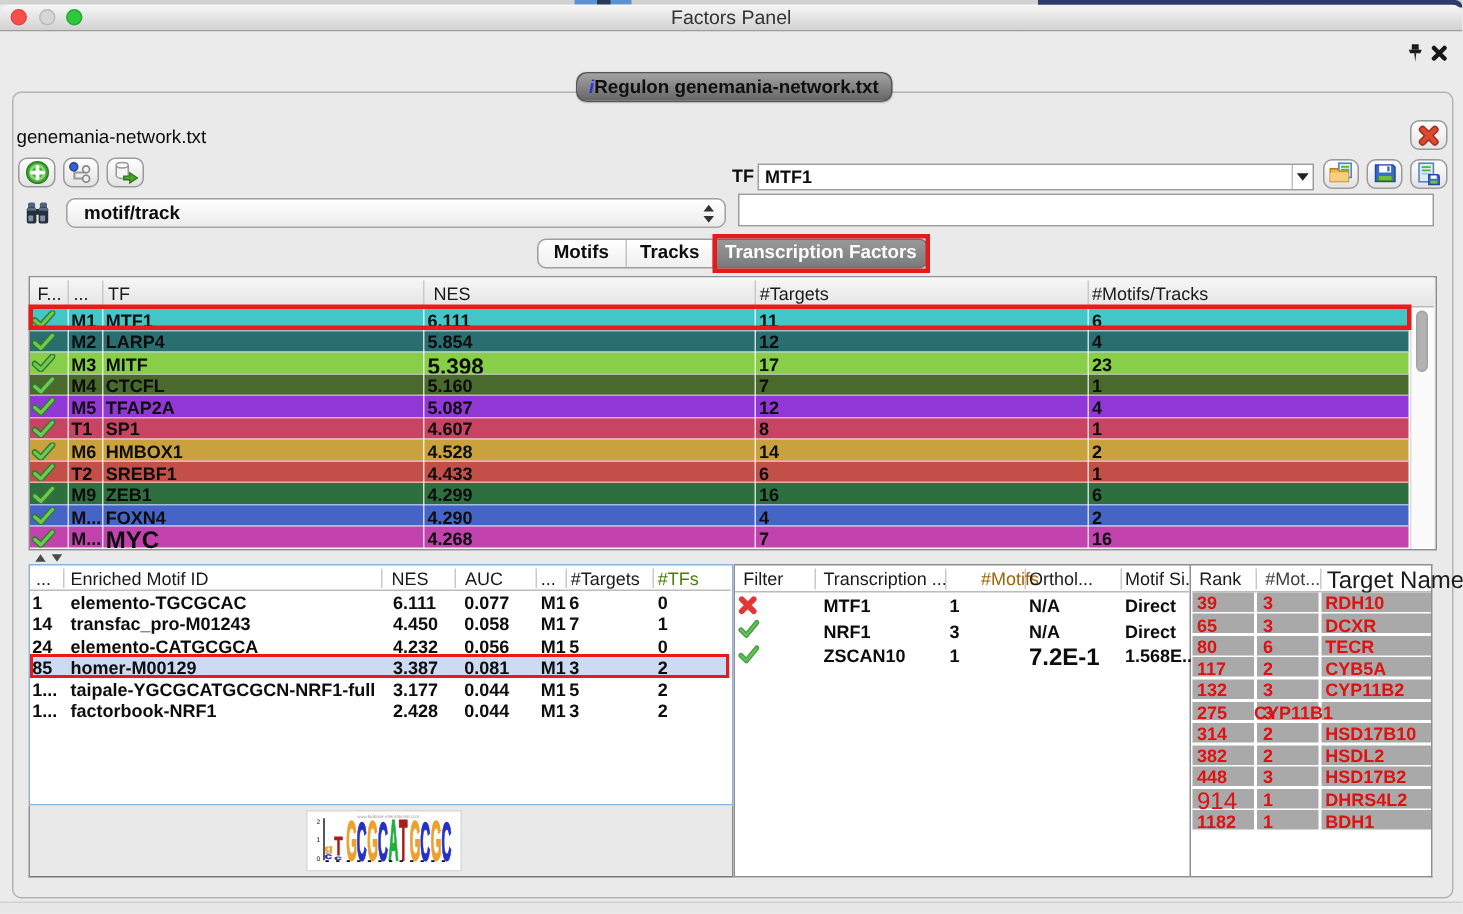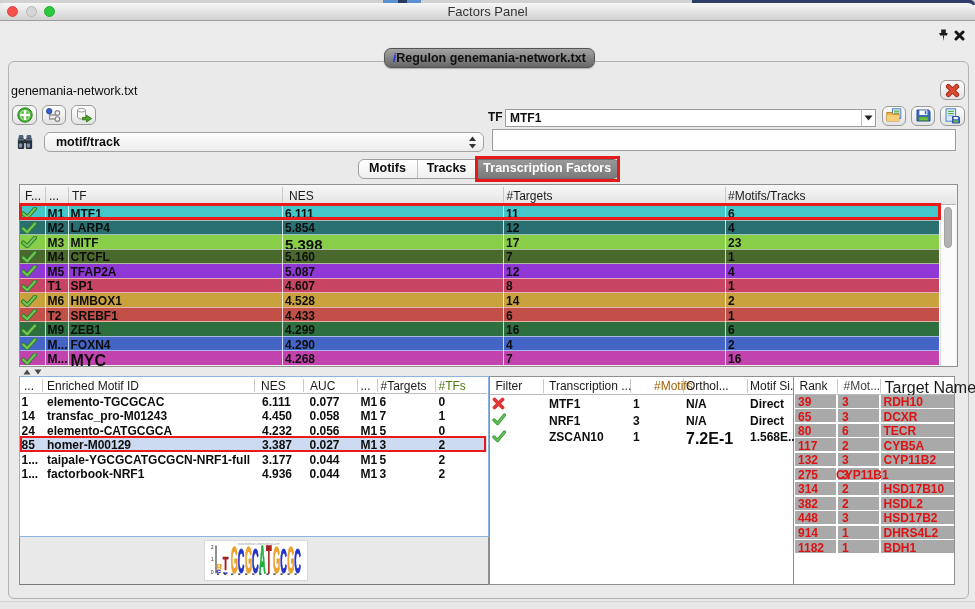--- a/index.html
+++ b/index.html
@@ -290,34 +290,34 @@
 <div class="t" style="left:21.5px;top:423.50px;font-size:12px;font-weight:600">24</div>
 <div class="t" style="left:47px;top:423.50px;font-size:12px;font-weight:600">elemento-CATGCGCA</div>
 <div class="t" style="left:262px;top:423.50px;font-size:12px;font-weight:600">4.232</div>
 <div class="t" style="left:309.5px;top:423.50px;font-size:12px;font-weight:600">0.056</div>
 <div class="t" style="left:360.5px;top:423.50px;font-size:12px;font-weight:600">M1</div>
 <div class="t" style="left:379.5px;top:423.50px;font-size:12px;font-weight:600">5</div>
 <div class="t" style="left:438.5px;top:423.50px;font-size:12px;font-weight:600">0</div>
 <div class="t" style="left:21.5px;top:438.00px;font-size:12px;font-weight:600">85</div>
 <div class="t" style="left:47px;top:438.00px;font-size:12px;font-weight:600">homer-M00129</div>
 <div class="t" style="left:262px;top:438.00px;font-size:12px;font-weight:600">3.387</div>
-<div class="t" style="left:309.5px;top:438.00px;font-size:12px;font-weight:600">0.027</div>
+<div class="t" style="left:309.5px;top:438.00px;font-size:12px;font-weight:600">0.081</div>
 <div class="t" style="left:360.5px;top:438.00px;font-size:12px;font-weight:600">M1</div>
 <div class="t" style="left:379.5px;top:438.00px;font-size:12px;font-weight:600">3</div>
 <div class="t" style="left:438.5px;top:438.00px;font-size:12px;font-weight:600">2</div>
 <div class="t" style="left:21.5px;top:452.50px;font-size:12px;font-weight:600">1...</div>
 <div class="t" style="left:47px;top:452.50px;font-size:12px;font-weight:600">taipale-YGCGCATGCGCN-NRF1-full</div>
 <div class="t" style="left:262px;top:452.50px;font-size:12px;font-weight:600">3.177</div>
 <div class="t" style="left:309.5px;top:452.50px;font-size:12px;font-weight:600">0.044</div>
 <div class="t" style="left:360.5px;top:452.50px;font-size:12px;font-weight:600">M1</div>
 <div class="t" style="left:379.5px;top:452.50px;font-size:12px;font-weight:600">5</div>
 <div class="t" style="left:438.5px;top:452.50px;font-size:12px;font-weight:600">2</div>
 <div class="t" style="left:21.5px;top:467.00px;font-size:12px;font-weight:600">1...</div>
 <div class="t" style="left:47px;top:467.00px;font-size:12px;font-weight:600">factorbook-NRF1</div>
-<div class="t" style="left:262px;top:467.00px;font-size:12px;font-weight:600">4.936</div>
+<div class="t" style="left:262px;top:467.00px;font-size:12px;font-weight:600">2.428</div>
 <div class="t" style="left:309.5px;top:467.00px;font-size:12px;font-weight:600">0.044</div>
 <div class="t" style="left:360.5px;top:467.00px;font-size:12px;font-weight:600">M1</div>
 <div class="t" style="left:379.5px;top:467.00px;font-size:12px;font-weight:600">3</div>
 <div class="t" style="left:438.5px;top:467.00px;font-size:12px;font-weight:600">2</div>
 <div class="a" style="left:19.8px;top:436.30px;width:466.7px;height:15.9px;border:2.5px solid #e81a1a"></div>
 <div class="a" style="left:18.5px;top:537px;width:470px;height:47.5px;background:#e9e9e9;border-left:1px solid #8f8f8f;border-right:1px solid #8f8f8f;border-bottom:1.5px solid #787878"></div>
 <div class="a" style="left:204px;top:539.5px;width:104px;height:41px;background:#fff;border:1px solid #d8d8d8"></div>
 <svg class="a" style="left:204px;top:539.5px" width="104" height="41" viewBox="0 0 104 41">
     <text x="34" y="5" font-size="3" fill="#999" font-family="Liberation Sans">www.biobase-international.com</text>
     <rect x="11.5" y="5.5" width="1" height="28" fill="#222"></rect>
@@ -470,21 +470,21 @@
 <div class="t" style="left:883.5px;top:496.85px;font-size:12px;font-weight:600;color:#dd1212">HSDL2</div>
 <div class="a" style="left:794.5px;top:511.20px;width:41px;height:12.9px;background:#a9a9a9"></div>
 <div class="a" style="left:837.5px;top:511.20px;width:41px;height:12.9px;background:#a9a9a9"></div>
 <div class="a" style="left:880.5px;top:511.20px;width:73.5px;height:12.9px;background:#a9a9a9"></div>
 <div class="t" style="left:798px;top:511.40px;font-size:12px;font-weight:600;color:#dd1212">448</div>
 <div class="t" style="left:842px;top:511.40px;font-size:12px;font-weight:600;color:#dd1212">3</div>
 <div class="t" style="left:883.5px;top:511.40px;font-size:12px;font-weight:600;color:#dd1212">HSD17B2</div>
 <div class="a" style="left:794.5px;top:525.75px;width:41px;height:12.9px;background:#a9a9a9"></div>
 <div class="a" style="left:837.5px;top:525.75px;width:41px;height:12.9px;background:#a9a9a9"></div>
 <div class="a" style="left:880.5px;top:525.75px;width:73.5px;height:12.9px;background:#a9a9a9"></div>
-<div class="t" style="left:798px;top:525.95px;font-size:12px;font-weight:700;color:#dd1212">914</div>
+<div class="t" style="left:798px;top:525.95px;font-size:16px;font-weight:400;color:#dd1212">914</div>
 <div class="t" style="left:842px;top:525.95px;font-size:12px;font-weight:600;color:#dd1212">1</div>
 <div class="t" style="left:883.5px;top:525.95px;font-size:12px;font-weight:600;color:#dd1212">DHRS4L2</div>
 <div class="a" style="left:794.5px;top:540.30px;width:41px;height:12.9px;background:#a9a9a9"></div>
 <div class="a" style="left:837.5px;top:540.30px;width:41px;height:12.9px;background:#a9a9a9"></div>
 <div class="a" style="left:880.5px;top:540.30px;width:73.5px;height:12.9px;background:#a9a9a9"></div>
 <div class="t" style="left:798px;top:540.50px;font-size:12px;font-weight:600;color:#dd1212">1182</div>
 <div class="t" style="left:842px;top:540.50px;font-size:12px;font-weight:600;color:#dd1212">1</div>
 <div class="t" style="left:883.5px;top:540.50px;font-size:12px;font-weight:600;color:#dd1212">BDH1</div>
 <div class="a" style="left:0;top:600.5px;width:975px;height:8.5px;background:#e7e7e7;border-top:1px solid #d2d2d2"></div>
 </body></html>

